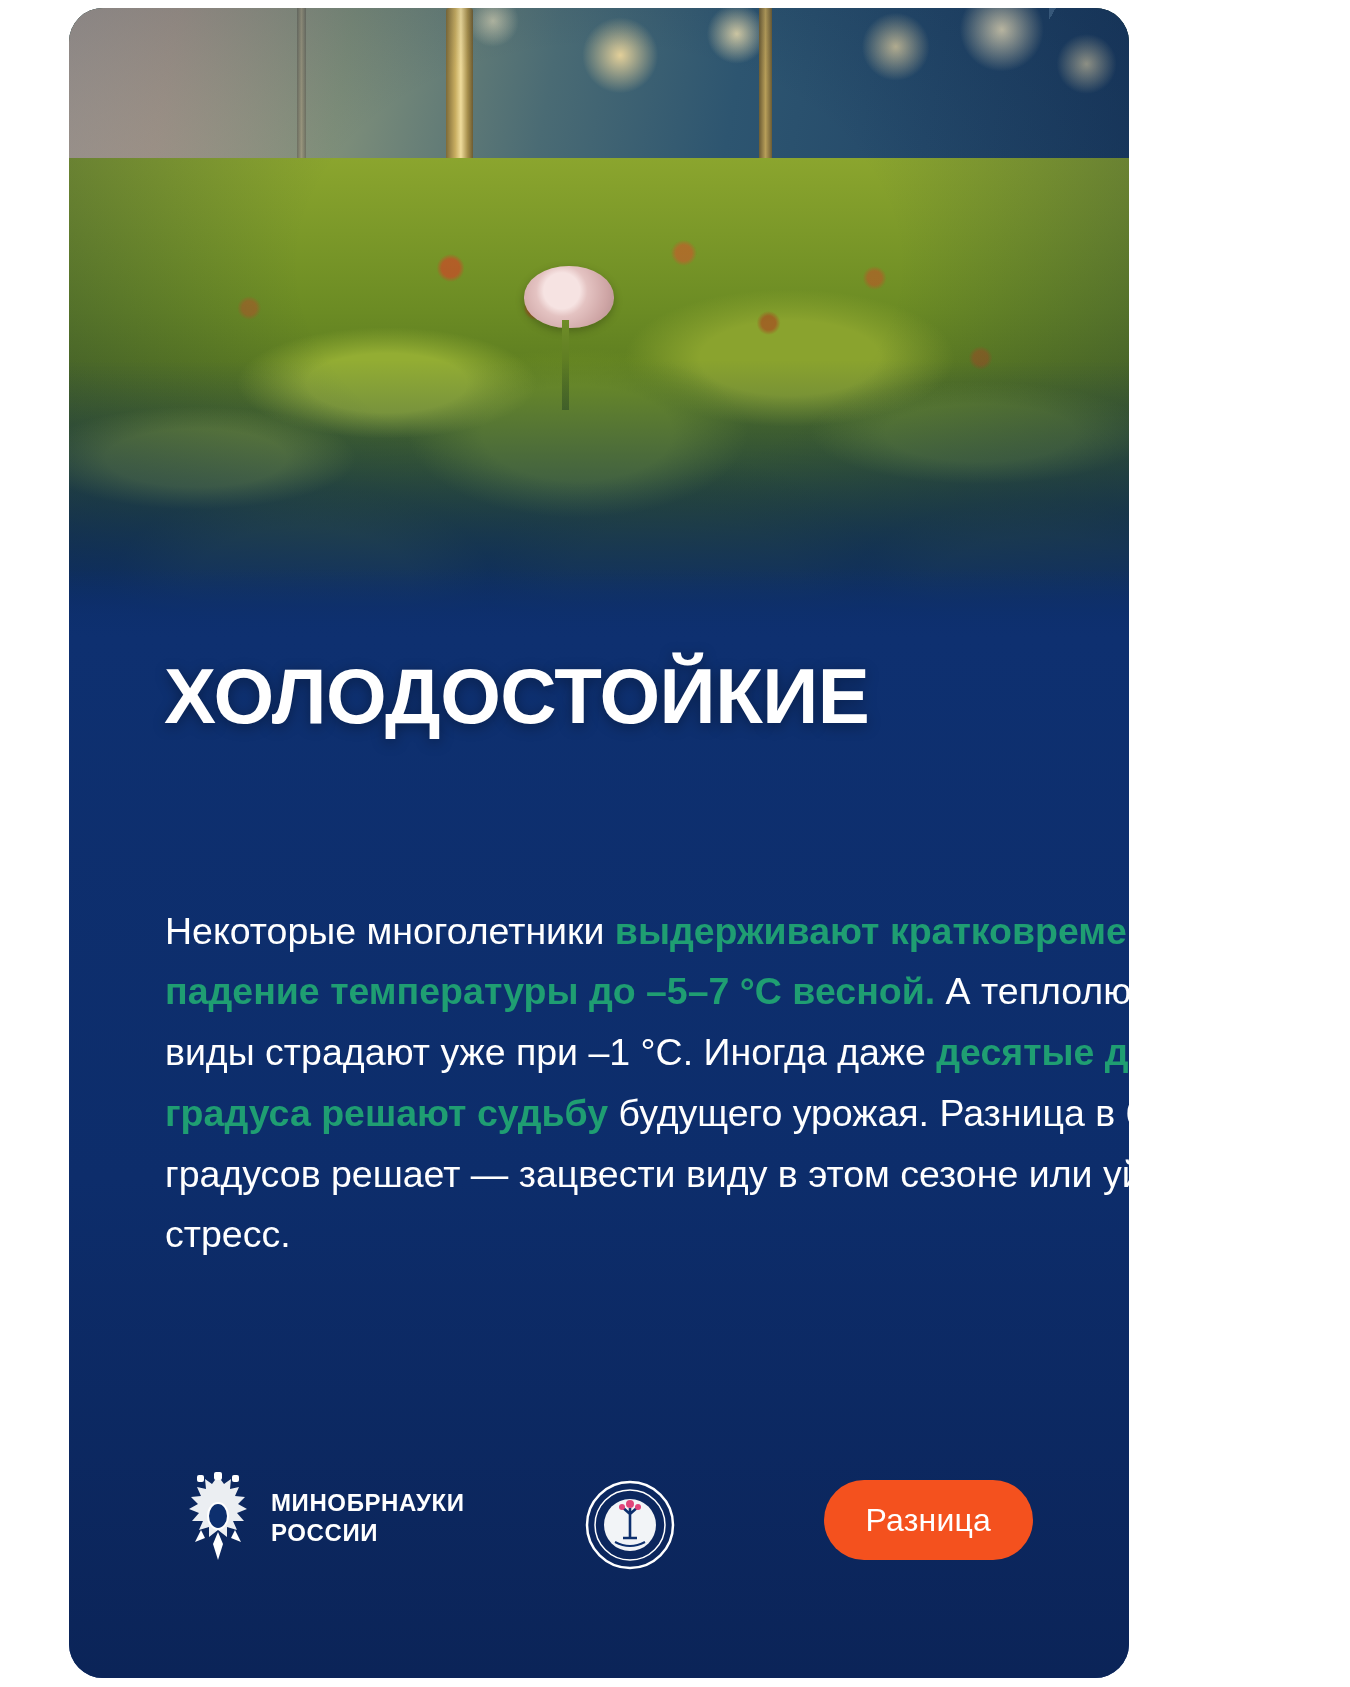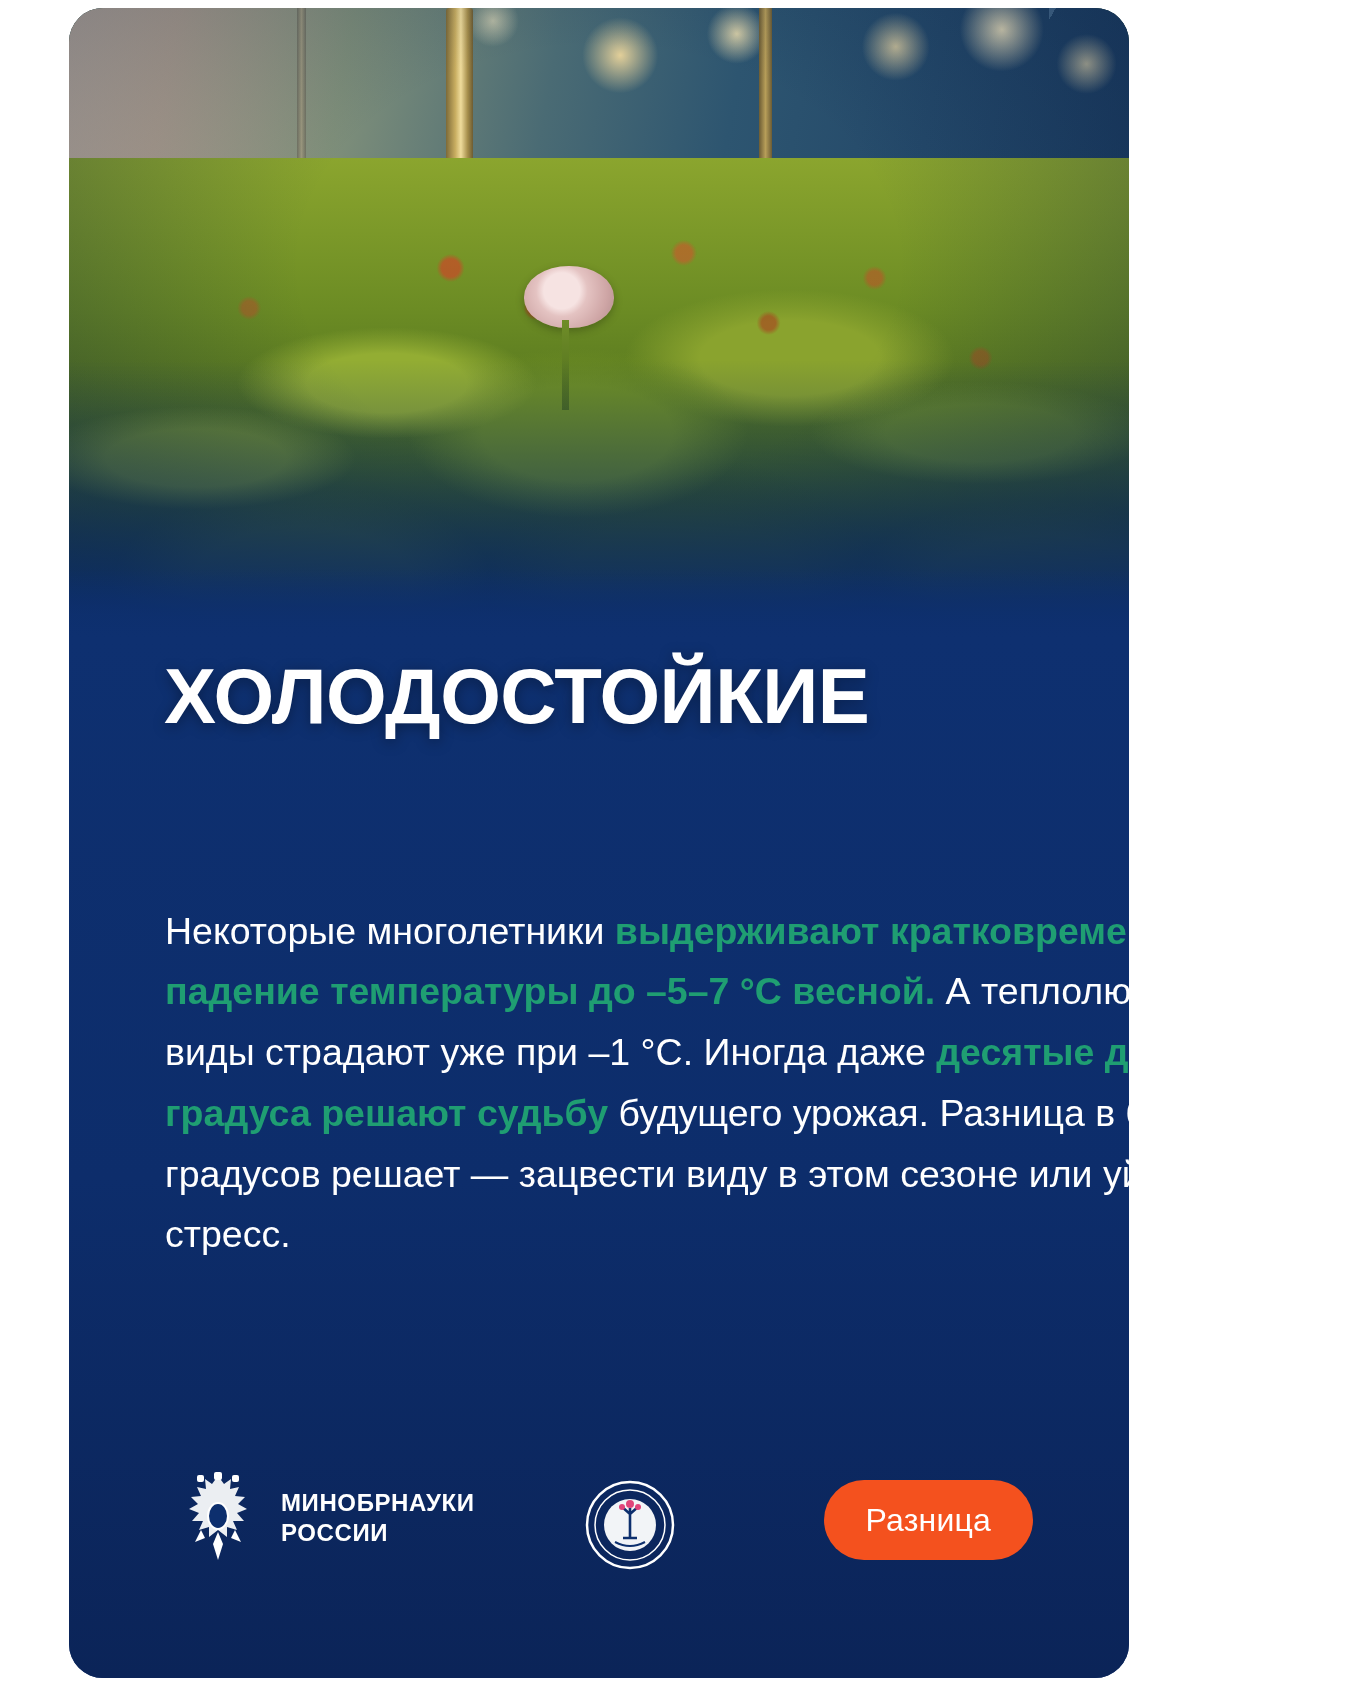--- a/index.html
+++ b/index.html
@@ -176,21 +176,21 @@
     bottom: 86px;
     width: 100%;
     height: 130px;
   }
   .min-logo {
     position: absolute;
     left: 110px;
     top: 10px;
     display: flex;
     align-items: center;
-    gap: 24px;
+    gap: 14px;
   }
   .eagle {
     width: 78px; height: 92px;
     display: block;
   }
   .min-text {
     color: #ffffff;
     font-size: 24px;
     font-weight: 700;
     line-height: 1.25;

